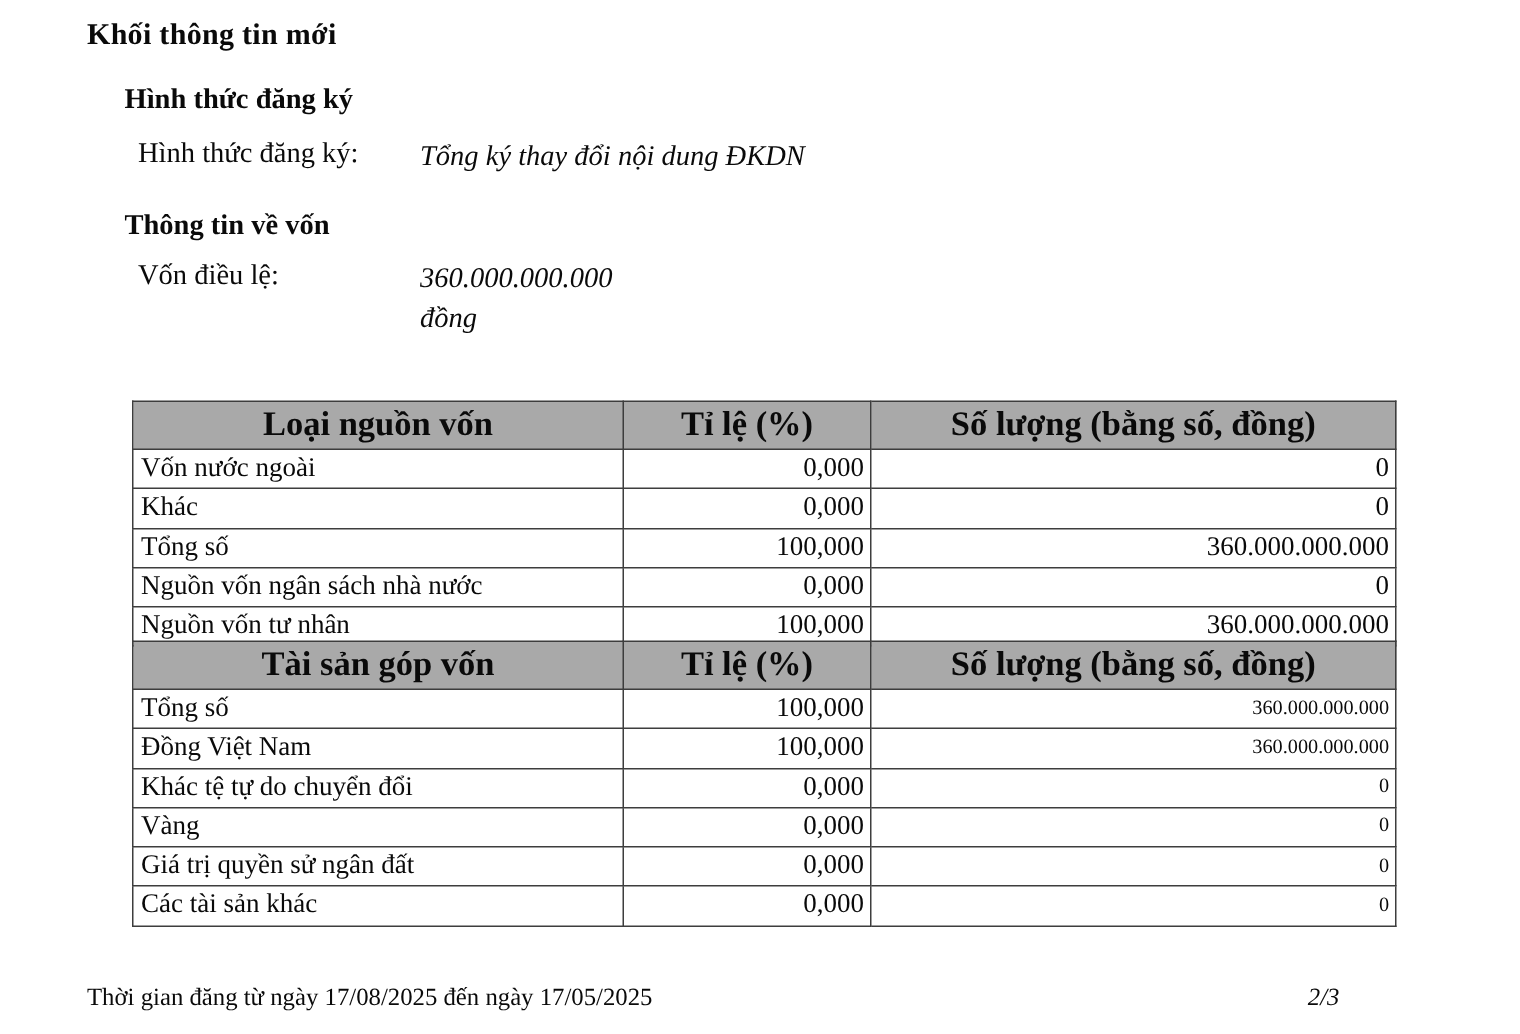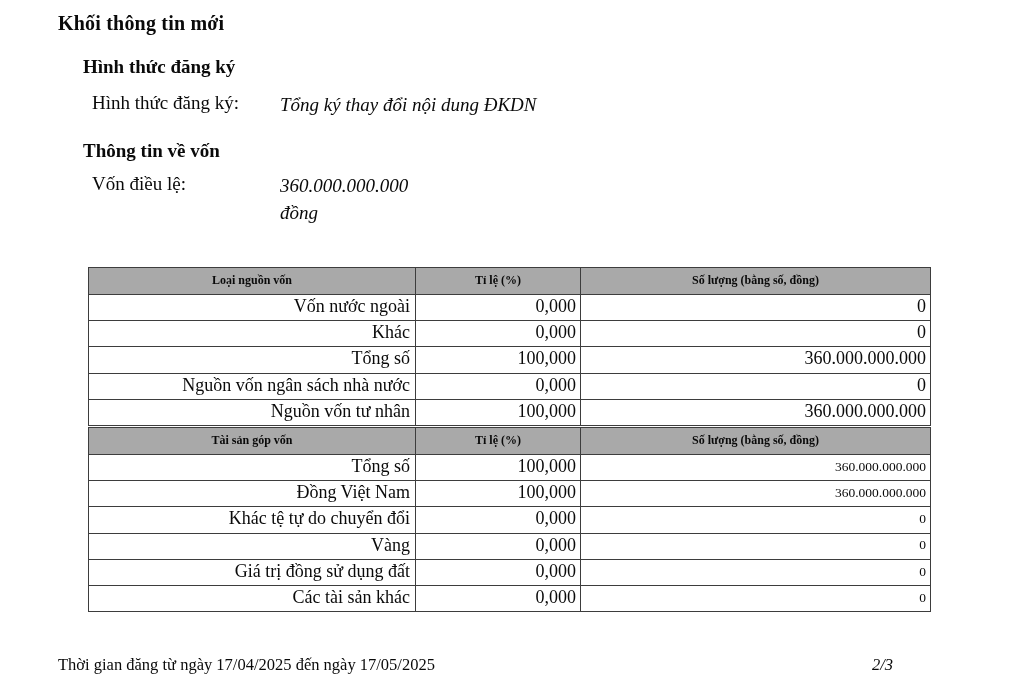--- a/index.html
+++ b/index.html
@@ -87,25 +87,25 @@
     border: 1px solid #3d3d3d;
     padding: 1px 5px 3px 5px;
     line-height: 1.18;
     height: 22px;
     box-sizing: border-box;
   }
   .cap-table thead th {
     background: #a9a9a9;
     text-align: center;
     font-weight: bold;
-    font-size: 12px;
+    font-size: 23px;
     height: 27px;
     border-color: #3d3d3d;
   }
-  .cap-table td.name { text-align: right; }
+  .cap-table td.name { text-align: left; }
   .cap-table td.rate { text-align: right; padding-right: 4px; }
   .cap-table td.amt  { text-align: right; padding-right: 4px; }
 
   
   #table-assets td.amt { font-size: 13.5px; }
 
   
   .footer {
     position: absolute;
     left: 58px;
@@ -209,30 +209,30 @@
         <td class="name">Khác tệ tự do chuyển đổi</td>
         <td class="rate">0,000</td>
         <td class="amt">0</td>
       </tr>
       <tr>
         <td class="name">Vàng</td>
         <td class="rate">0,000</td>
         <td class="amt">0</td>
       </tr>
       <tr>
-        <td class="name">Giá trị đồng sử dụng đất</td>
+        <td class="name">Giá trị quyền sử ngân đất</td>
         <td class="rate">0,000</td>
         <td class="amt">0</td>
       </tr>
       <tr>
         <td class="name">Các tài sản khác</td>
         <td class="rate">0,000</td>
         <td class="amt">0</td>
       </tr>
     </tbody>
   </table>
 
   <div class="footer">
-    <span>Thời gian đăng  từ ngày 17/04/2025 đến ngày 17/05/2025</span>
+    <span>Thời gian đăng  từ ngày 17/08/2025 đến ngày 17/05/2025</span>
     <span class="page-number">2/3</span>
   </div>
 
 </div>
 
 </body></html>

